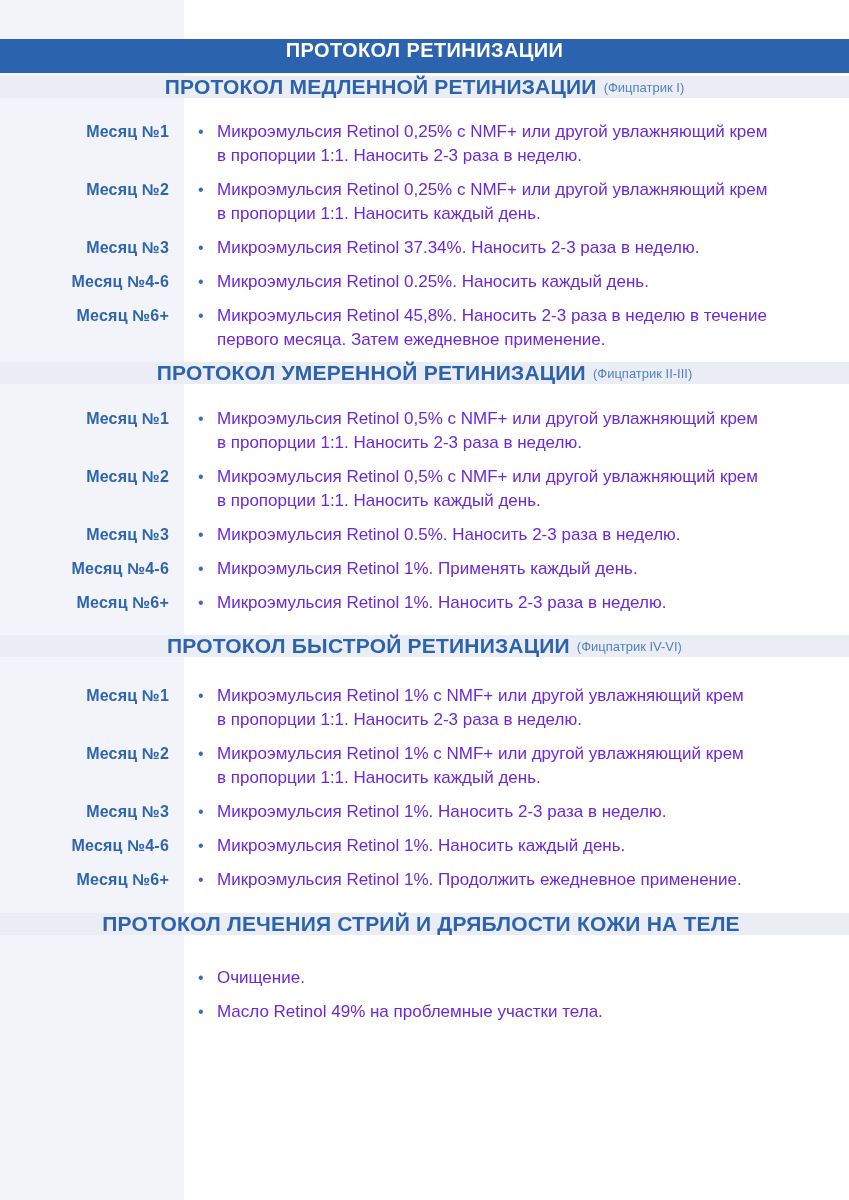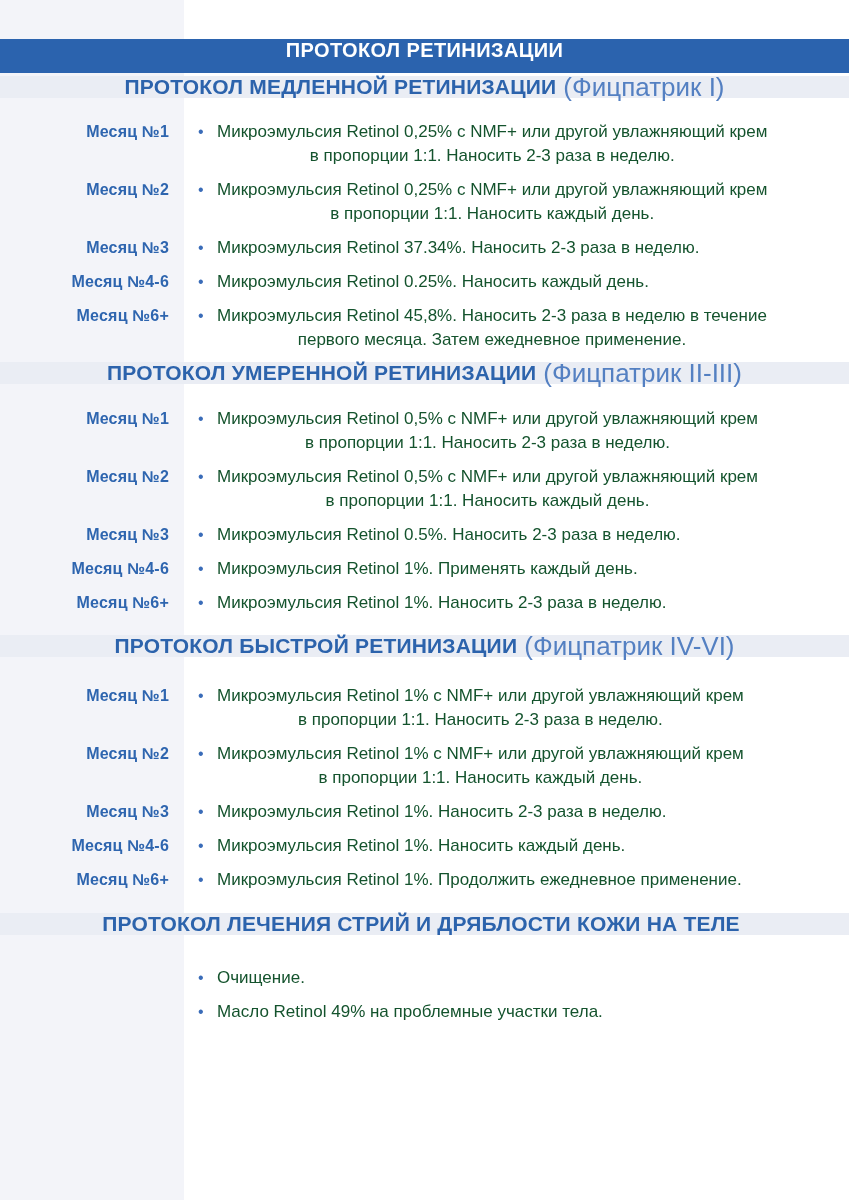--- a/index.html
+++ b/index.html
@@ -42,21 +42,21 @@
     gap: 7px;
   }
   .band .band-title {
     color: #2c63ac;
     font-size: 21px;
     font-weight: bold;
     letter-spacing: 0.2px;
   }
   .band .band-subtitle {
     color: #5480c2;
-    font-size: 26px;
+    font-size: 13px;
     font-weight: normal;
   }
   .rows { box-sizing: border-box; }
   .sec1 .rows { padding: 22px 0 0 0; }
   .sec2 .rows { padding: 23px 0 7px 0; }
   .sec3 .rows { padding: 27px 0 8px 0; }
   .sec4 .rows { padding: 31px 0 0 0; }
   .row {
     display: flex;
     margin-bottom: 10px;
@@ -79,26 +79,25 @@
     padding-left: 14px;
   }
   .bullet-icon {
     color: #3a6cb8;
     font-size: 16px;
     line-height: 24px;
     width: 19px;
     flex: 0 0 19px;
   }
   .bullet-text {
-    color: #14532d;
+    color: #6d28d9;
     font-size: 17px;
     line-height: 24px;
     white-space: pre-line;
     max-width: 625px;
-    text-align: center;
   }
 </style>
 </head>
 <body>
 
 <div class="page">
   <div class="side-strip"></div>
 
   <div class="content">
 

